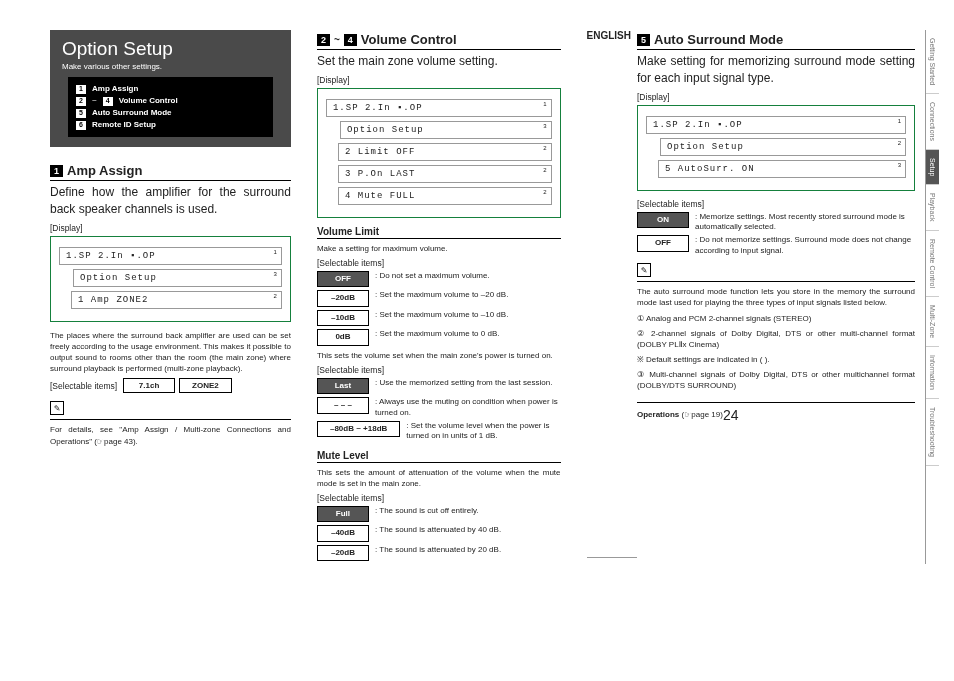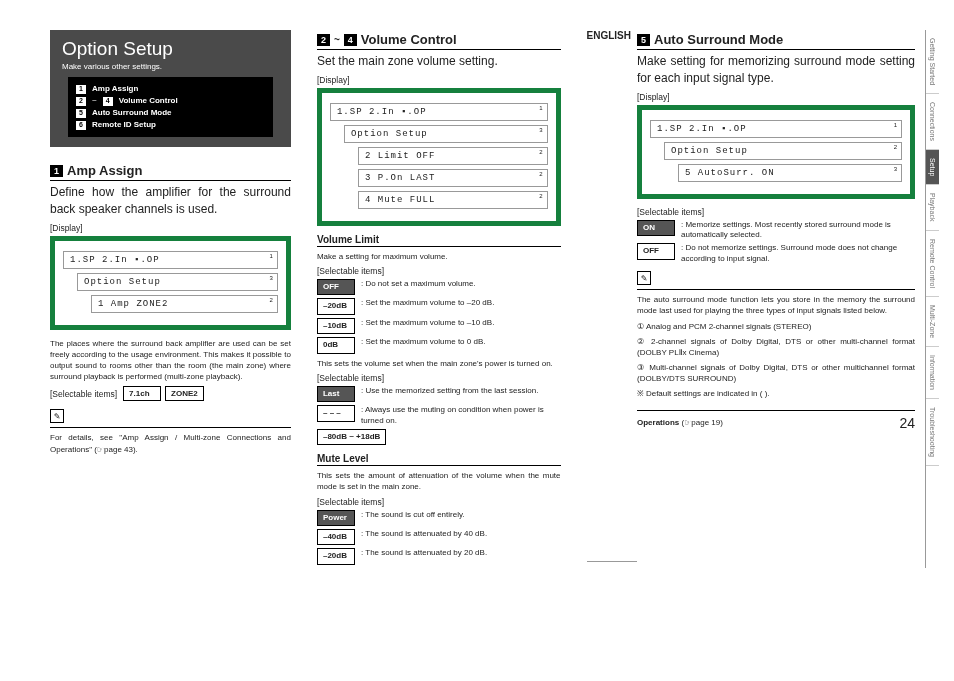--- a/index.html
+++ b/index.html
@@ -16,35 +16,35 @@
 .hdr-dark .sub{font-size:8px}
 .toc{background:#000;color:#fff;margin:6px 6px 0;padding:6px 8px;font-size:8px;line-height:1.5}
 .toc-row{display:flex;gap:6px;align-items:center}
 .nb{background:#fff;color:#000;font-weight:bold;font-size:7px;width:10px;height:9px;display:inline-flex;align-items:center;justify-content:center}
 .toc-row b{font-weight:bold}
 h2.sec{font-size:13px;font-weight:bold;margin:0;padding:2px 0;border-bottom:1px solid #000;display:flex;align-items:center;gap:4px}
 h2.sec .bn{background:#000;color:#fff;font-size:9px;width:13px;height:12px;display:inline-flex;align-items:center;justify-content:center;font-weight:bold}
 h2.sec .tilde{font-size:10px}
 .desc{font-size:12px;line-height:1.4;margin:3px 0 5px;text-align:justify}
 .lbl{font-size:8.5px;font-weight:normal;margin:4px 0 3px}
-.disp{border:5px solid #15803d;padding:10px 8px 8px;margin-bottom:8px}
+.disp{border:1px solid #15803d;padding:10px 8px 8px;margin-bottom:8px}
 .lcd{border:1px solid #999;font-family:'Courier New',monospace;font-size:9px;letter-spacing:1px;padding:3px 6px;margin-bottom:4px;position:relative;background:#fff}
 .lcd .num{position:absolute;right:3px;top:1px;font-size:6px;font-family:Arial}
 .ind{margin-left:14px}
-.ind2{margin-left:28px}
+.ind2{margin-left:12px}
 .body-txt{font-size:8px;line-height:1.4;text-align:justify;margin:4px 0}
 .si-row{display:flex;align-items:flex-start;gap:6px;margin:3px 0;font-size:8px;line-height:1.3}
-.chip{border:1px solid #000;padding:2px 5px;font-size:8px;font-weight:bold;min-width:26px;flex-shrink:0}
+.chip{border:1px solid #000;padding:2px 12px;font-size:8px;font-weight:bold;min-width:26px;text-align:center;flex-shrink:0}
 .chip.fill{background:#555;color:#fff}
 .chips-inline{display:inline-flex;gap:4px;vertical-align:middle}
 h3.sub{font-size:10px;font-weight:bold;border-bottom:1px solid #000;margin:8px 0 3px;padding-bottom:1px}
 .pencil{border:1px solid #000;width:12px;height:12px;display:inline-flex;align-items:center;justify-content:center;font-size:8px;margin:4px 0 2px}
 .divider{border:none;border-top:1px solid #000;margin:2px 0 4px}
 .eng{text-align:right;font-weight:bold;font-size:10px;padding-right:6px;border-bottom:1px solid #999;margin-bottom:6px}
-.footer{display:flex;justify-content:space-between;align-items:center;border-top:1px solid #000;margin-top:10px;padding-top:4px;font-size:8px}
+.footer{display:flex;justify-content:flex-start;align-items:center;border-top:1px solid #000;margin-top:10px;padding-top:4px;font-size:8px}
 .footer .pn{font-size:14px}
 .col3-wrap{display:flex;flex-direction:row}
 .col3-inner{display:flex;gap:6px}
 </style>
 </head>
 <body>
 
 <div class="page">
 <div class="col col1">
  <div class="hdr-dark">
@@ -141,29 +141,30 @@
         <div class="si-row">
           <span class="chip fill">Last</span>
           <span>: Use the memorized setting from the last session.</span>
         </div>
         <div class="si-row">
           <span class="chip">– – –</span>
           <span>: Always use the muting on condition when power is turned on.</span>
         </div>
         <div class="si-row">
           <span class="chip">–80dB ~ +18dB</span>
+          <span>: Set the volume level when the power is turned on in units of 1 dB.</span>
         </div>
       </div>
 
  <h3 class="sub">Mute Level</h3>
  <div class="body-txt">This sets the amount of attenuation of the volume when the mute mode is set in the main zone.</div>
  <div class="lbl">[Selectable items]</div>
  <div id="vol-s3">
         <div class="si-row">
-          <span class="chip fill">Power</span>
+          <span class="chip fill">Full</span>
           <span>: The sound is cut off entirely.</span>
         </div>
         <div class="si-row">
           <span class="chip">–40dB</span>
           <span>: The sound is attenuated by 40 dB.</span>
         </div>
         <div class="si-row">
           <span class="chip">–20dB</span>
           <span>: The sound is attenuated by 20 dB.</span>
         </div>
@@ -192,22 +193,22 @@
           </div>
    <div class="si-row">
             <span class="chip">OFF</span>
             <span>: Do not memorize settings. Surround mode does not change according to input signal.</span>
           </div>
    <div class="pencil">✎</div>
    <hr class="divider">
    <div class="body-txt">The auto surround mode function lets you store in the memory the surround mode last used for playing the three types of input signals listed below.</div>
    <div class="body-txt">① Analog and PCM 2-channel signals (STEREO)</div>
    <div class="body-txt">② 2-channel signals of Dolby Digital, DTS or other multi-channel format (DOLBY PLⅡx Cinema)</div>
+   <div class="body-txt">※ Default settings are indicated in ( ).</div>
    <div class="body-txt">③ Multi-channel signals of Dolby Digital, DTS or other multichannel format (DOLBY/DTS SURROUND)</div>
-   <div class="body-txt">※ Default settings are indicated in ( ).</div>
 
    <div style="flex:1"></div>
    <div class="footer">
     <span><b>Operations</b> <span>(☞page 19)</span></span>
     <span class="pn">24</span>
    </div>
   </div>
   <div class="tabs" id="side-tabs">
           <div class="tab">Getting Started</div>
           <div class="tab">Connections</div>

